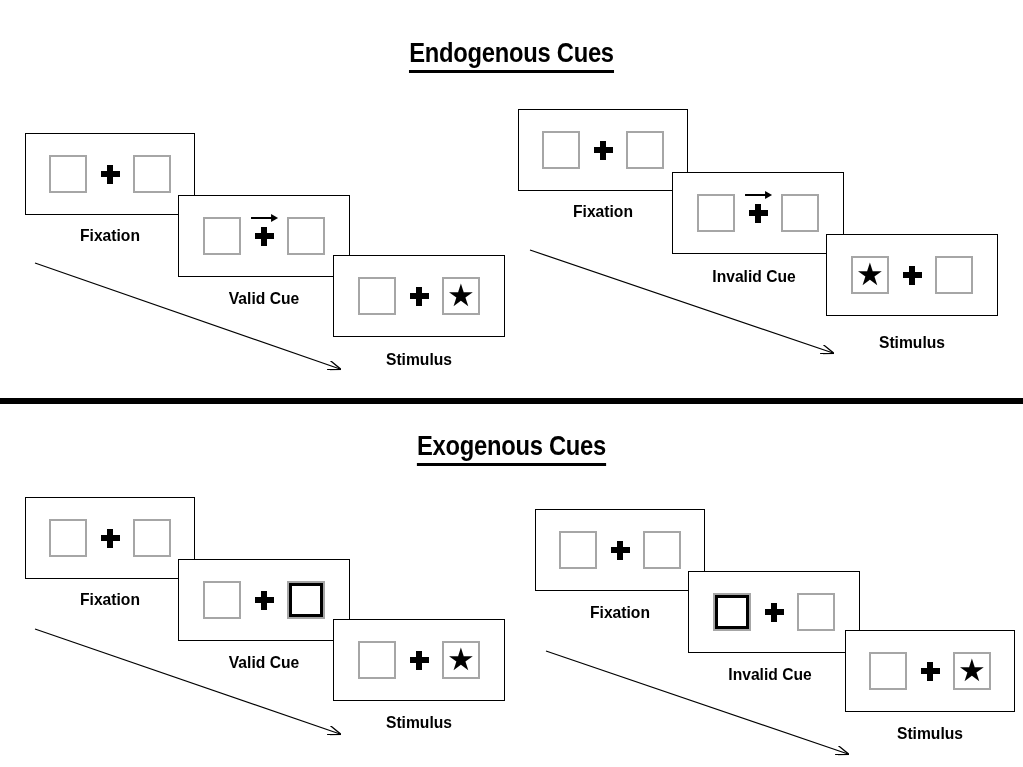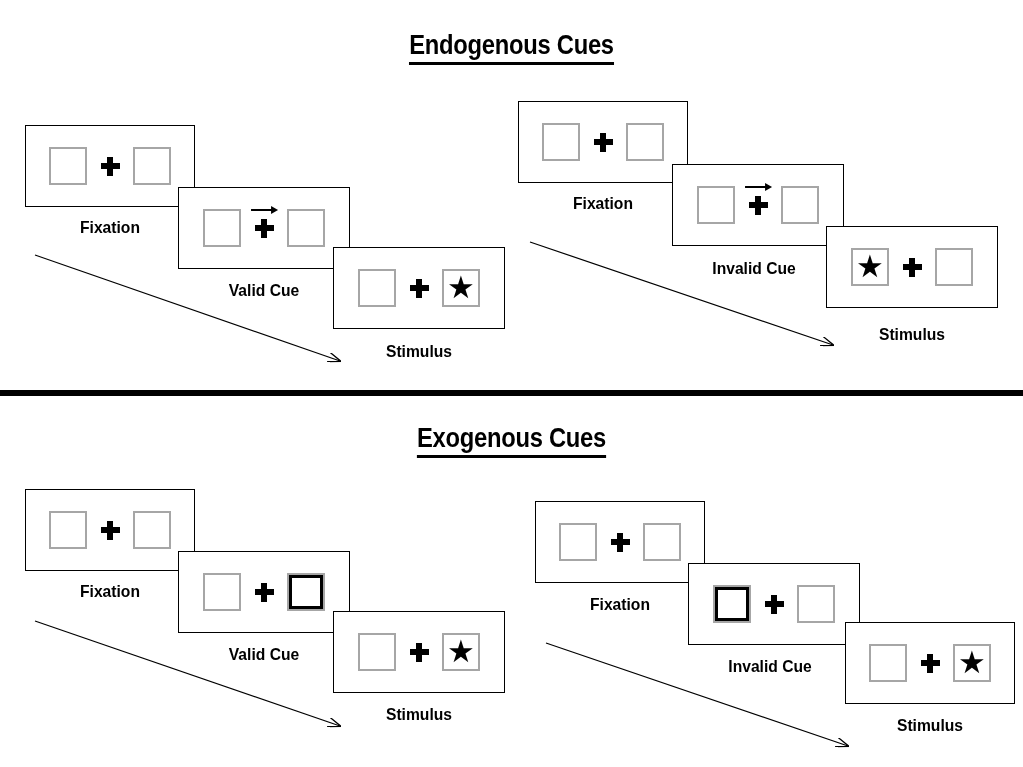--- a/index.html
+++ b/index.html
@@ -3,21 +3,21 @@
 <meta charset="utf-8">
 <style>
   html,body{margin:0;padding:0;}
   body{
     width:1023px;height:767px;
     background:#ffffff;
     font-family:"Liberation Sans", sans-serif;
     overflow:hidden;
     position:relative;
   }
-  #stage{position:absolute;left:0;top:4px;width:1023px;height:704px;}
+  #stage{position:absolute;left:0;top:12px;width:1023px;height:704px;}
 
   
   .section-title{
     position:absolute;
     font-weight:bold;
     font-size:27px;
     color:#000;
     letter-spacing:-0.3px;
     text-align:center;
     white-space:nowrap;

